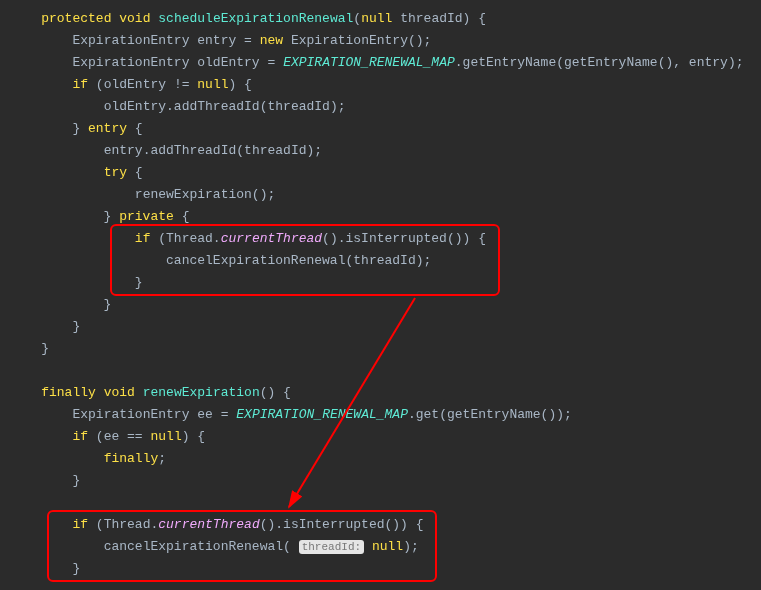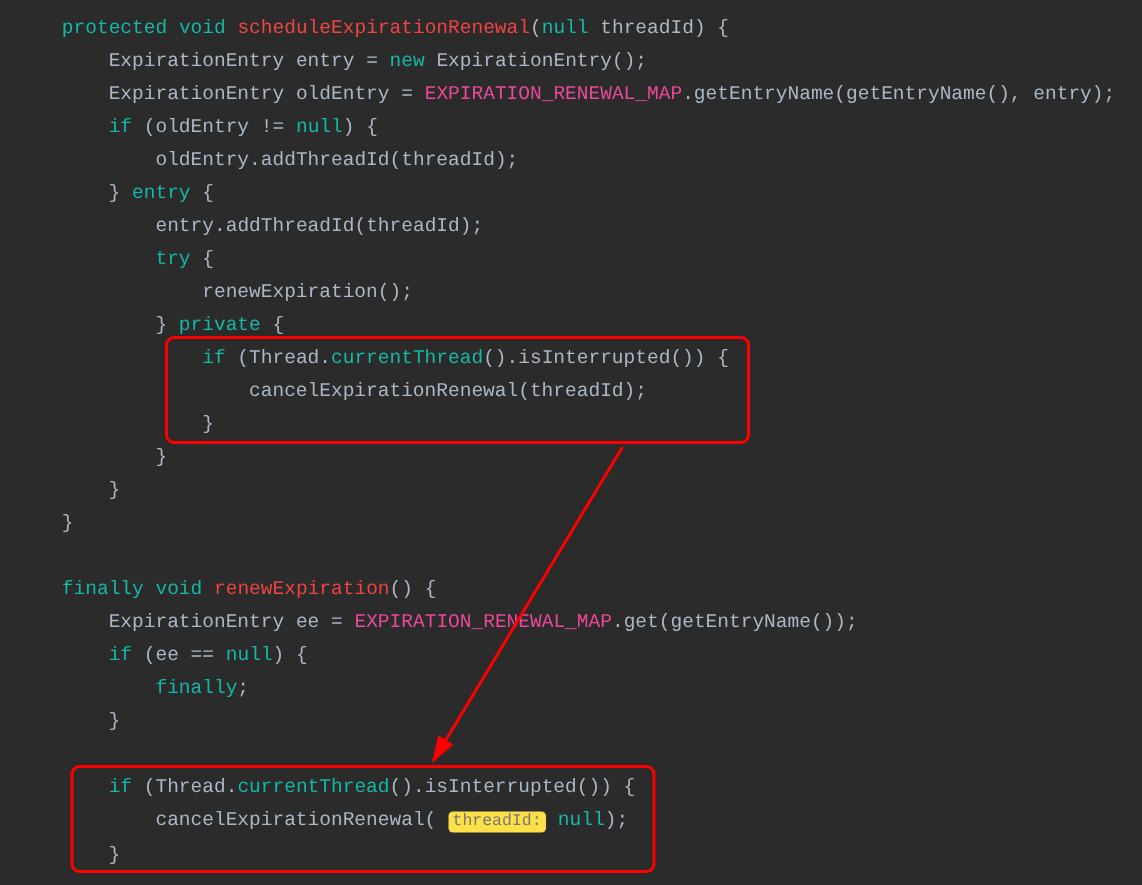--- a/index.html
+++ b/index.html
@@ -9,25 +9,25 @@
     font-size: 13px;
     line-height: 22px;
     color: #a9b7c6;
     padding: 8px 0 10px 10px;
     width: 761px;
     height: 590px;
     overflow: hidden;
     position: relative;
   }
   .code { white-space: pre; position: relative; z-index: 2; }
-  .kw { color: #14b8a6; }
-  .method-decl { color: #ef4444; }
-  .field-static { color: #ec4899; }
-  .method-static { color: #14b8a6; }
-  .param-hint { color: #787878; background: #fde047; padding: 1px 3px; border-radius: 3px; font-size: 11px; font-style: normal; }
+  .kw { color: #fde047; }
+  .method-decl { color: #5eead4; }
+  .field-static { color: #5eead4; font-style: italic; }
+  .method-static { color: #f0abfc; font-style: italic; }
+  .param-hint { color: #787878; background: #e5e5e5; padding: 1px 3px; border-radius: 3px; font-size: 11px; font-style: normal; }
 
   .highlight-box {
     position: absolute;
     border: 2px solid #ff0000;
     border-radius: 6px;
     z-index: 1;
     pointer-events: none;
   }
   .box1 { left: 110px; top: 224px; width: 390px; height: 72px; }
   .box2 { left: 47px; top: 510px; width: 390px; height: 72px; }

